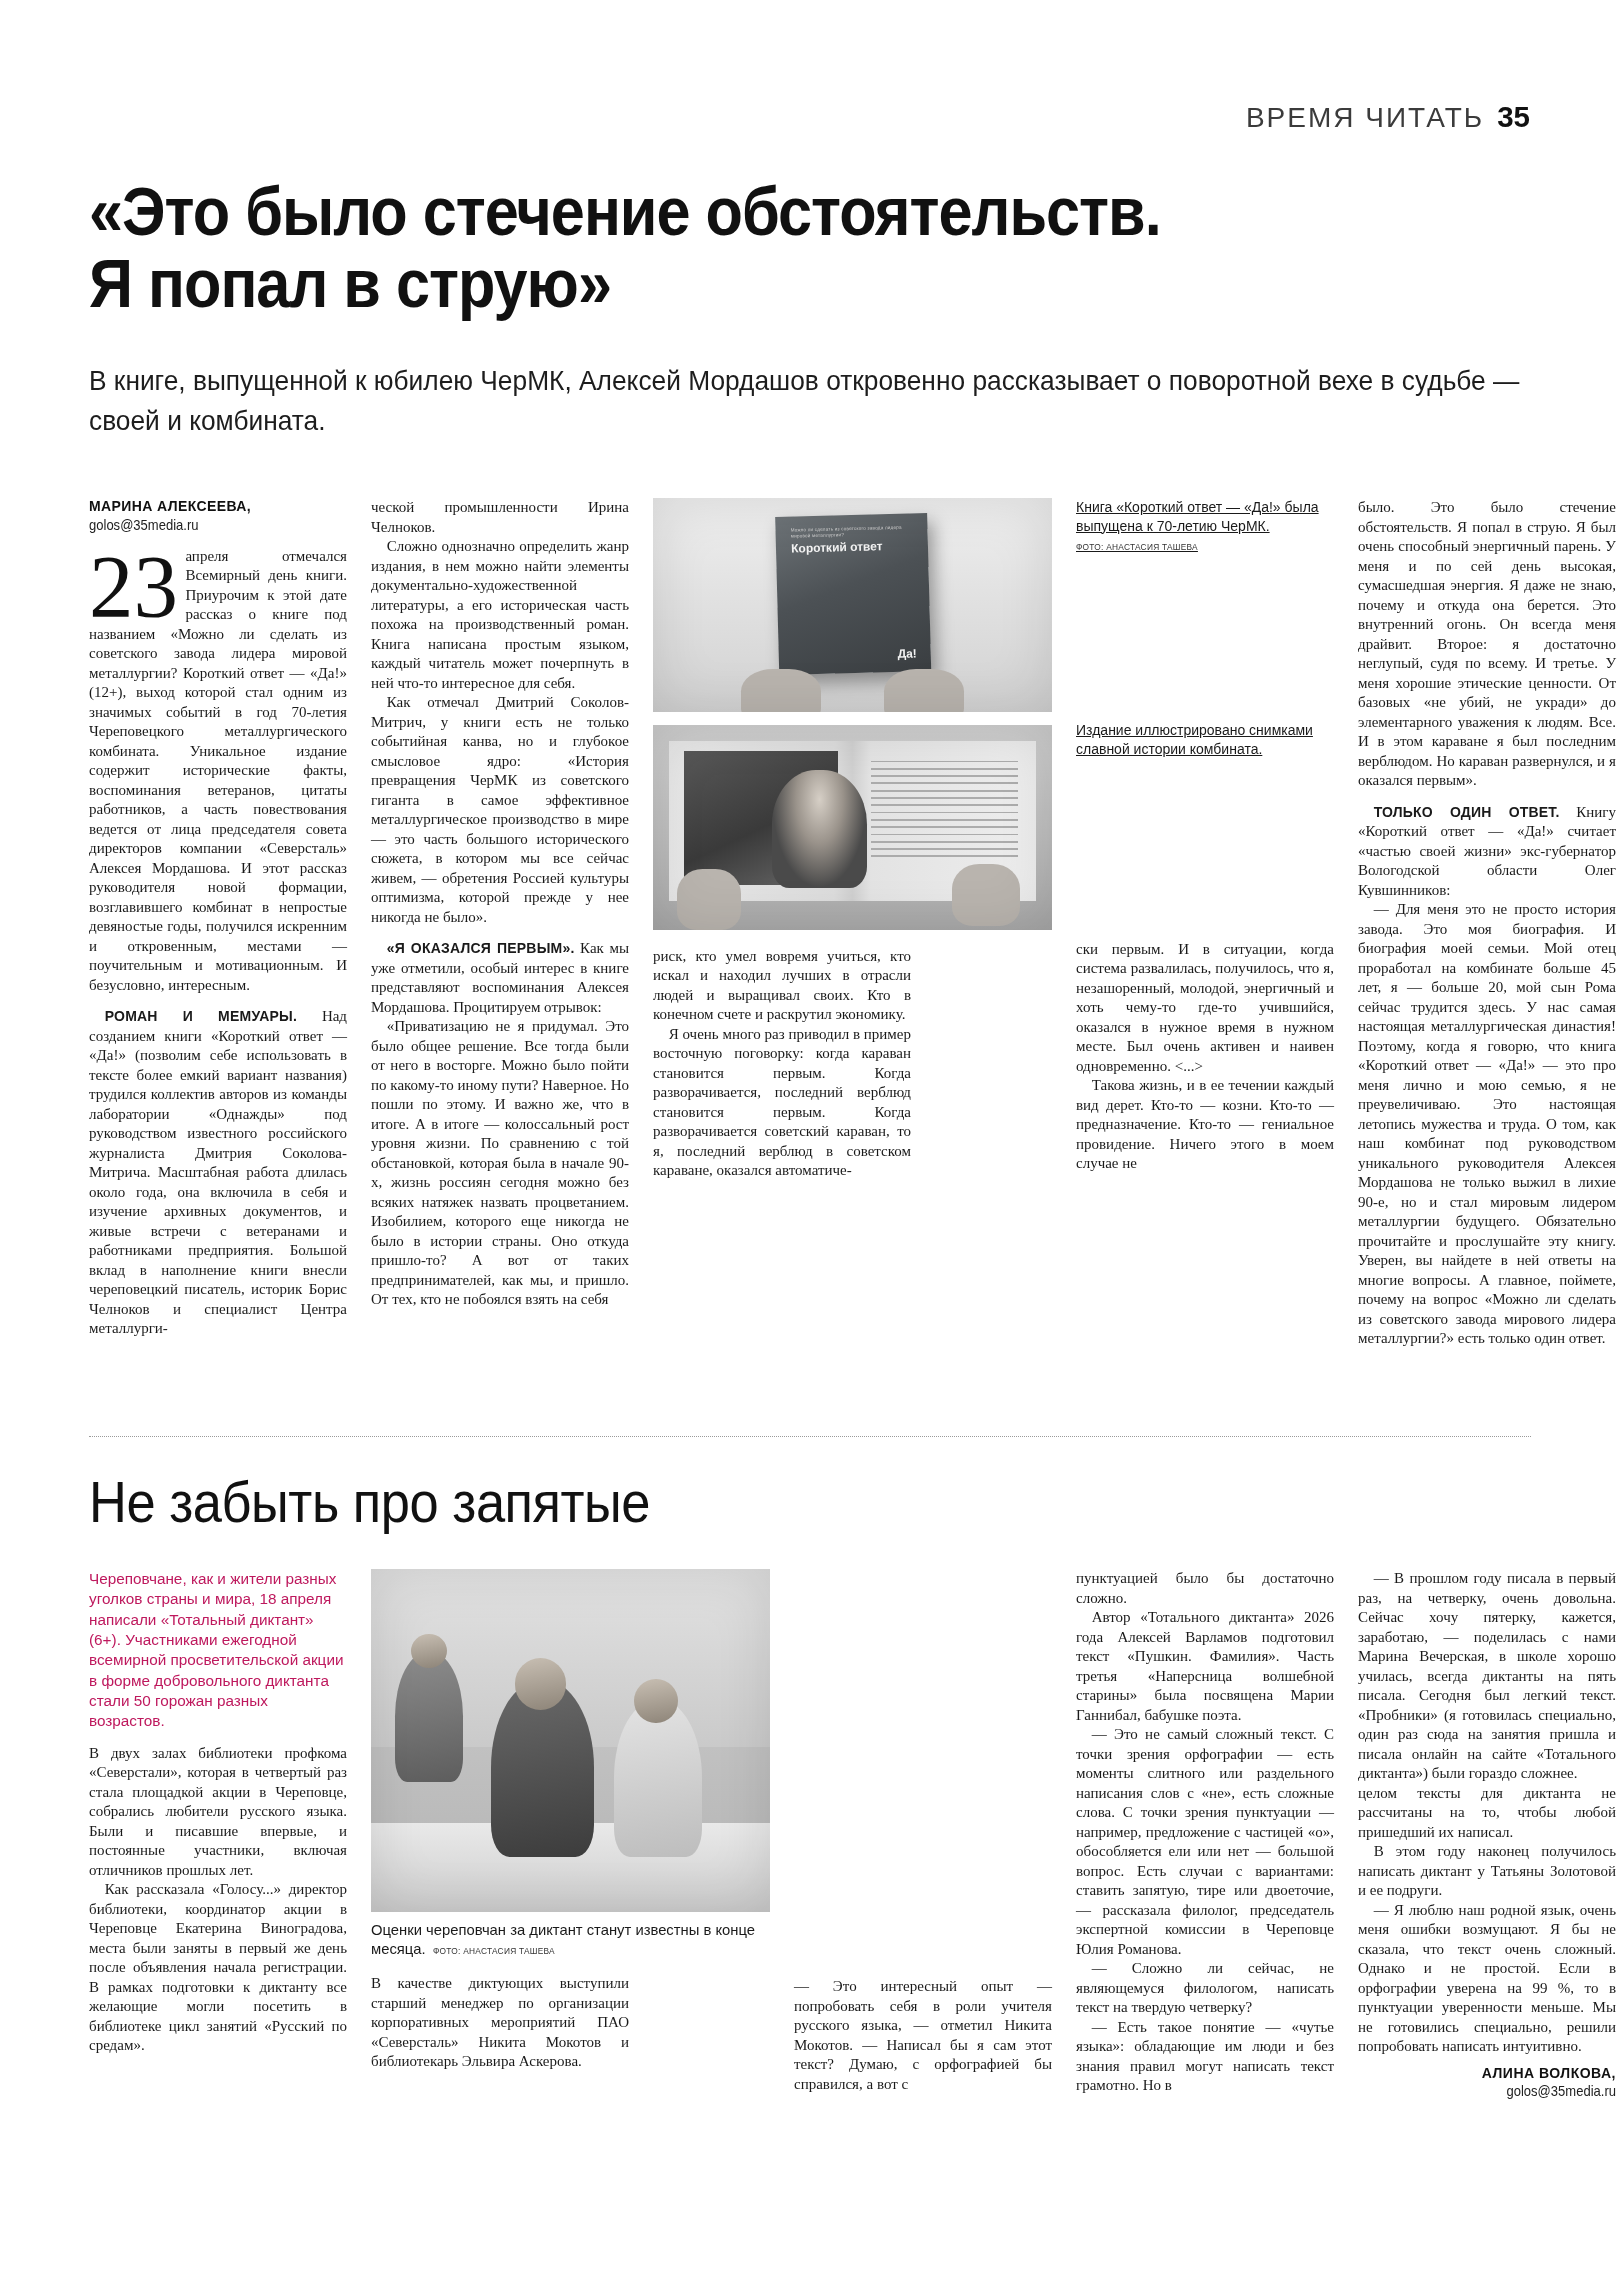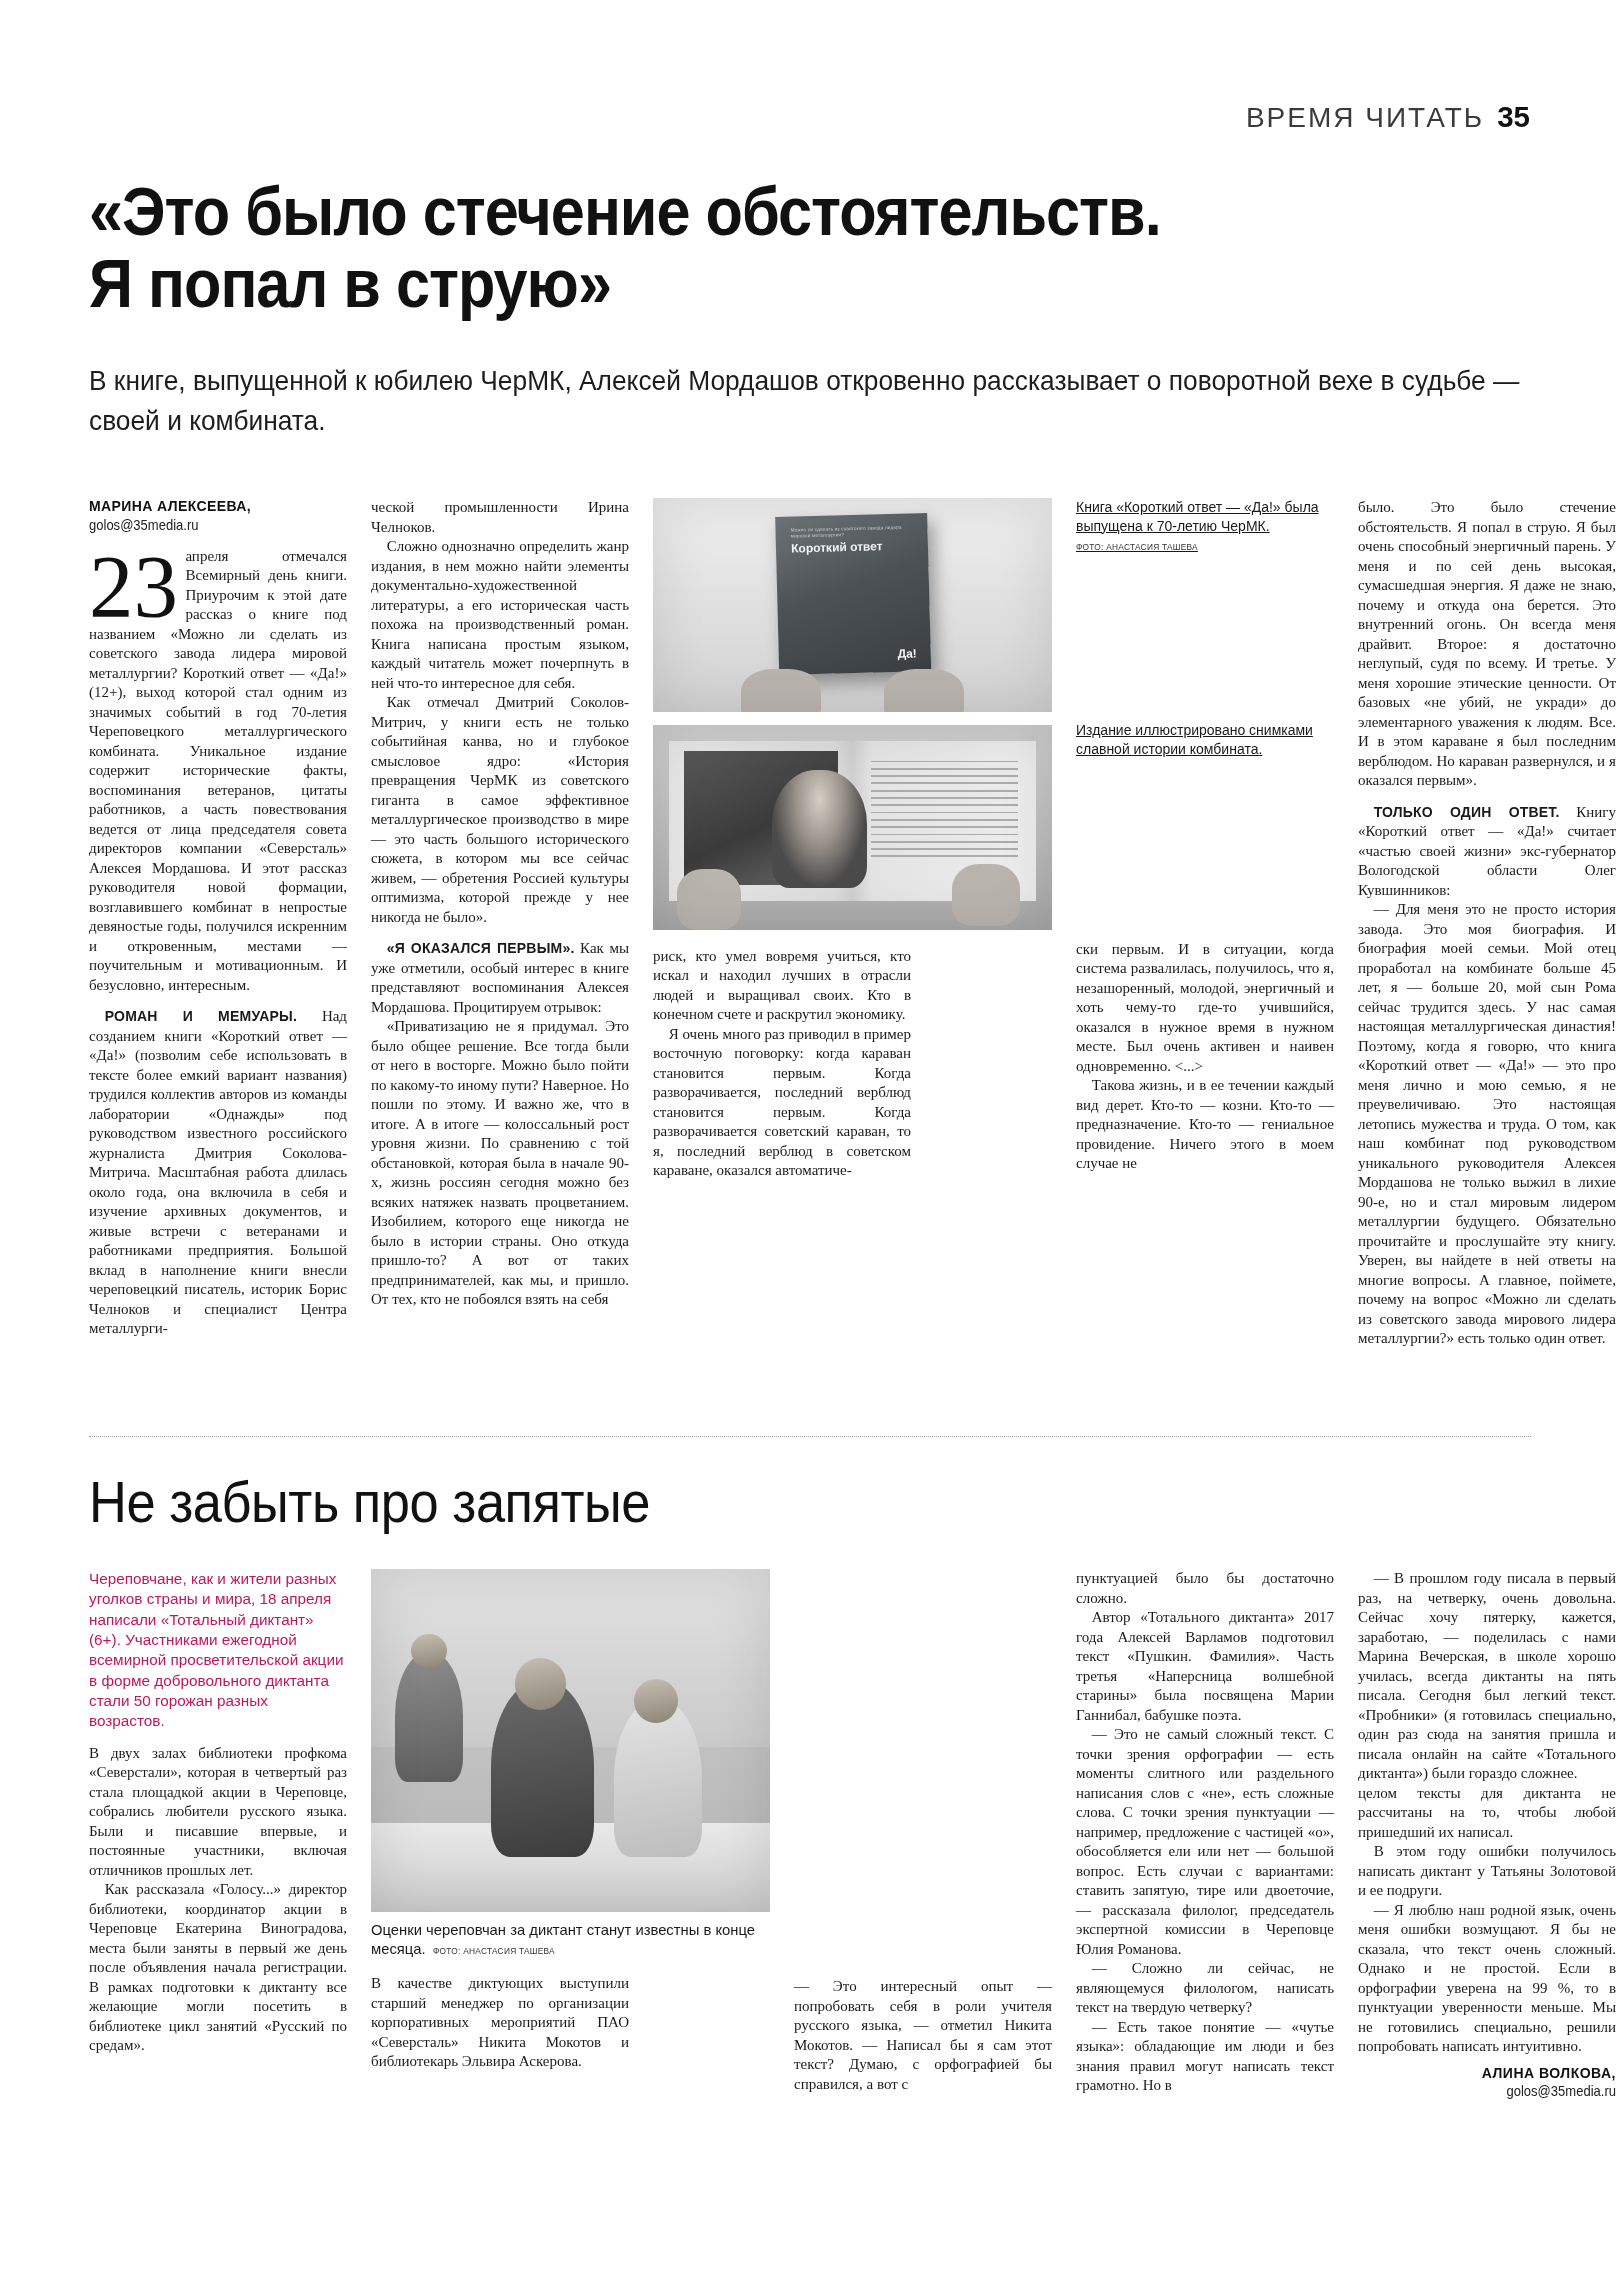--- a/index.html
+++ b/index.html
@@ -403,30 +403,30 @@
       </div>
     </div>
 
     <div class="col">
       <div style="height:408px"></div>
       <p class="body noind">— Это интересный опыт — попробовать себя в роли учителя русского языка, — отметил Никита Мокотов. — Написал бы я сам этот текст? Думаю, с орфографией бы справился, а вот с</p>
     </div>
 
     <div class="col">
       <p class="body noind">пунктуацией было бы достаточно сложно.</p>
-      <p class="body">Автор «Тотального диктанта» 2017 года Алексей Варламов подготовил текст «Пушкин. Фамилия». Часть третья «Наперсница волшебной старины» была посвящена Марии Ганнибал, бабушке поэта.</p>
+      <p class="body">Автор «Тотального диктанта» 2026 года Алексей Варламов подготовил текст «Пушкин. Фамилия». Часть третья «Наперсница волшебной старины» была посвящена Марии Ганнибал, бабушке поэта.</p>
       <p class="body">— Это не самый сложный текст. С точки зрения орфографии — есть моменты слитного или раздельного написания слов с «не», есть сложные слова. С точки зрения пунктуации — например, предложение с частицей «о», обособляется ели или нет — большой вопрос. Есть случаи с вариантами: ставить запятую, тире или двоеточие, — рассказала филолог, председатель экспертной комиссии в Череповце Юлия Романова.</p>
       <p class="body">— Сложно ли сейчас, не являющемуся филологом, написать текст на твердую четверку?</p>
       <p class="body">— Есть такое понятие — «чутье языка»: обладающие им люди и без знания правил могут написать текст грамотно. Но в</p>
     </div>
 
     <div class="col">
       <p class="body">— В прошлом году писала в первый раз, на четверку, очень довольна. Сейчас хочу пятерку, кажется, заработаю, — поделилась с нами Марина Вечерская, в школе хорошо училась, всегда диктанты на пять писала. Сегодня был легкий текст. «Пробники» (я готовилась специально, один раз сюда на занятия пришла и писала онлайн на сайте «Тотального диктанта») были гораздо сложнее.</p>
       <p class="body noind">целом тексты для диктанта не рассчитаны на то, чтобы любой пришедший их написал.</p>
-      <p class="body">В этом году ошибки получилось написать диктант у Татьяны Золотовой и ее подруги.</p>
+      <p class="body">В этом году наконец получилось написать диктант у Татьяны Золотовой и ее подруги.</p>
       <p class="body">— Я люблю наш родной язык, очень меня ошибки возмущают. Я бы не сказала, что текст очень сложный. Однако и не простой. Если в орфографии уверена на 99 %, то в пунктуации уверенности меньше. Мы не готовились специально, решили попробовать написать интуитивно.</p>
       <div style="height:7.4px"></div>
       <div class="sig-name">АЛИНА ВОЛКОВА,</div>
       <div class="sig-mail">golos@35media.ru</div>
     </div>
   </div>
 
 </div>
 
 

